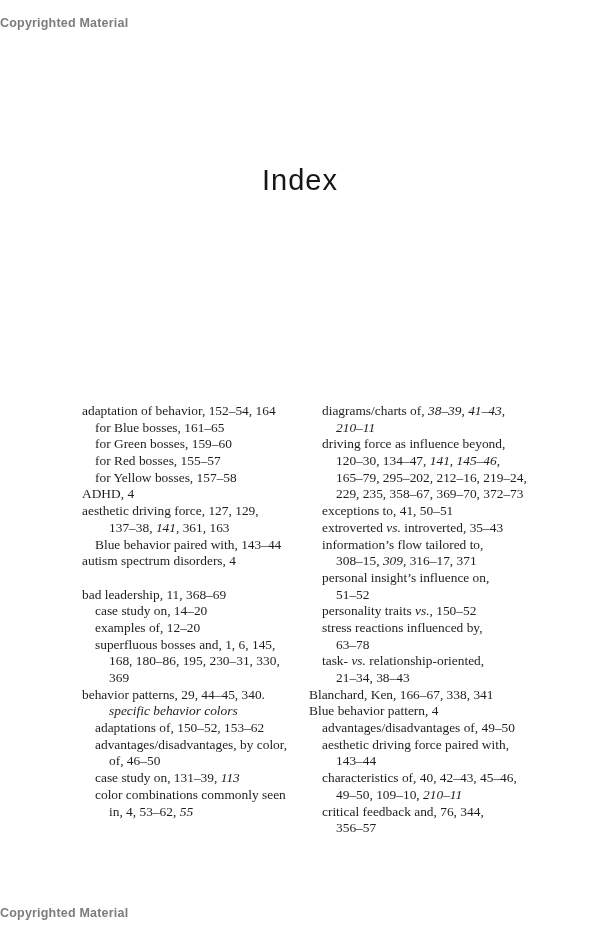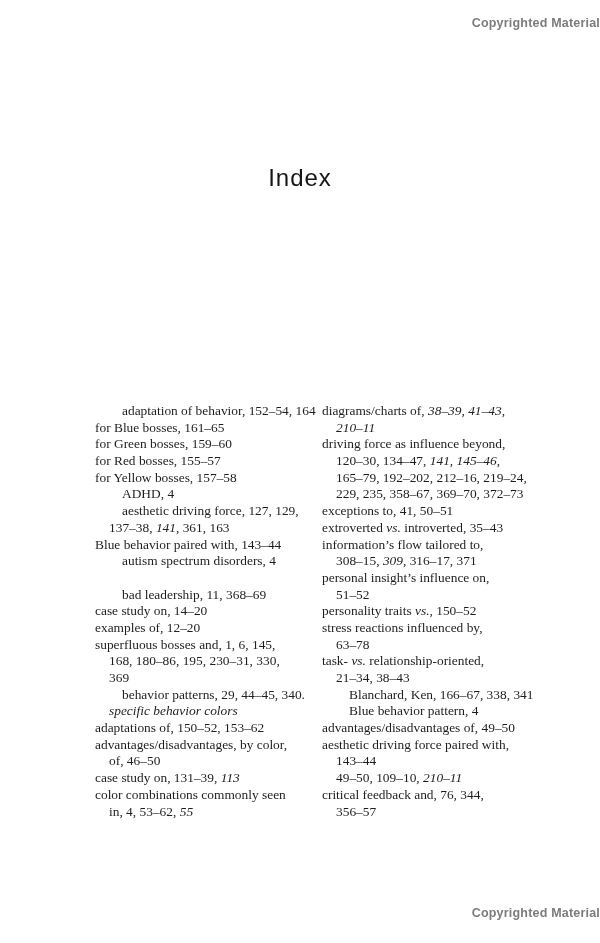--- a/index.html
+++ b/index.html
@@ -13,55 +13,55 @@
     height: 943px;
     background: var(--bg-color, #ffffff);
     overflow: hidden;
     font-family: "Liberation Serif", "DejaVu Serif", serif;
     color: var(--text-color, #1e1e1e);
   }
   .copyright {
     position: absolute;
     left: 0;
     width: 600px;
-    text-align: right;
+    text-align: left;
     font-family: "Liberation Sans", "DejaVu Sans", sans-serif;
     font-weight: 700;
     font-size: 12.5px;
     letter-spacing: 0.2px;
     color: var(--copyright-color, #7c7c7c);
   }
   #copyright-top { top: 16px; }
   #copyright-bottom { top: 906px; }
   #page-title {
     position: absolute;
     top: 164px;
     left: 0;
     width: 600px;
     text-align: center;
     font-family: "Liberation Sans", "DejaVu Sans", sans-serif;
     font-weight: 400;
-    font-size: 24px;
+    font-size: 29px;
     letter-spacing: 1px;
     color: #161616;
   }
   .index-column {
     position: absolute;
     top: 403px;
     font-size: 13.4px;
     line-height: 16.7px;
   }
   #index-column-left  { left: 82px;  width: 230px; }
   #index-column-right { left: 309px; width: 240px; }
   .line {
     white-space: nowrap;
     height: 16.7px;
   }
   .line em { font-style: italic; }
-  .indent-0 { padding-left: 0; margin-left: 40px; }
+  .indent-0 { padding-left: 0; }
   .indent-1 { padding-left: 13px; }
   .indent-2 { padding-left: 27px; }
   .gap { margin-top: 16.7px; }
 </style>
 </head>
 <body>
 
 <div id="book-page">
   <div id="copyright-top" class="copyright">Copyrighted Material</div>
 
@@ -92,37 +92,38 @@
       <div class="line indent-1"><span>case study on, 131–39, </span><em>113</em></div>
       <div class="line indent-1"><span>color combinations commonly seen</span></div>
       <div class="line indent-2"><span>in, 4, 53–62, </span><em>55</em></div>
     </div>
 
   <div id="index-column-right" class="index-column">
       <div class="line indent-1"><span>diagrams/charts of, </span><em>38–39, 41–43,</em></div>
       <div class="line indent-2"><em>210–11</em></div>
       <div class="line indent-1"><span>driving force as influence beyond,</span></div>
       <div class="line indent-2"><span>120–30, 134–47, </span><em>141, 145–46,</em></div>
-      <div class="line indent-2"><span>165–79, 192–202, 212–16, 219–24,</span></div>
+      <div class="line indent-2"><span>165–79, 295–202, 212–16, 219–24,</span></div>
       <div class="line indent-2"><span>229, 235, 358–67, 369–70, 372–73</span></div>
       <div class="line indent-1"><span>exceptions to, 41, 50–51</span></div>
       <div class="line indent-1"><span>extroverted </span><em>vs.</em><span> introverted, 35–43</span></div>
       <div class="line indent-1"><span>information’s flow tailored to,</span></div>
       <div class="line indent-2"><span>308–15, </span><em>309</em><span>, 316–17, 371</span></div>
       <div class="line indent-1"><span>personal insight’s influence on,</span></div>
       <div class="line indent-2"><span>51–52</span></div>
       <div class="line indent-1"><span>personality traits </span><em>vs.</em><span>, 150–52</span></div>
       <div class="line indent-1"><span>stress reactions influenced by,</span></div>
       <div class="line indent-2"><span>63–78</span></div>
       <div class="line indent-1"><span>task- </span><em>vs.</em><span> relationship-oriented,</span></div>
       <div class="line indent-2"><span>21–34, 38–43</span></div>
       <div class="line indent-0"><span>Blanchard, Ken, 166–67, 338, 341</span></div>
       <div class="line indent-0"><span>Blue behavior pattern, 4</span></div>
       <div class="line indent-1"><span>advantages/disadvantages of, 49–50</span></div>
       <div class="line indent-1"><span>aesthetic driving force paired with,</span></div>
       <div class="line indent-2"><span>143–44</span></div>
+      <div class="line indent-1"><span>characteristics of, 40, 42–43, 45–46,</span></div>
       <div class="line indent-2"><span>49–50, 109–10, </span><em>210–11</em></div>
       <div class="line indent-1"><span>critical feedback and, 76, 344,</span></div>
       <div class="line indent-2"><span>356–57</span></div>
     </div>
 
   <div id="copyright-bottom" class="copyright">Copyrighted Material</div>
 </div>
 
 </body></html>

